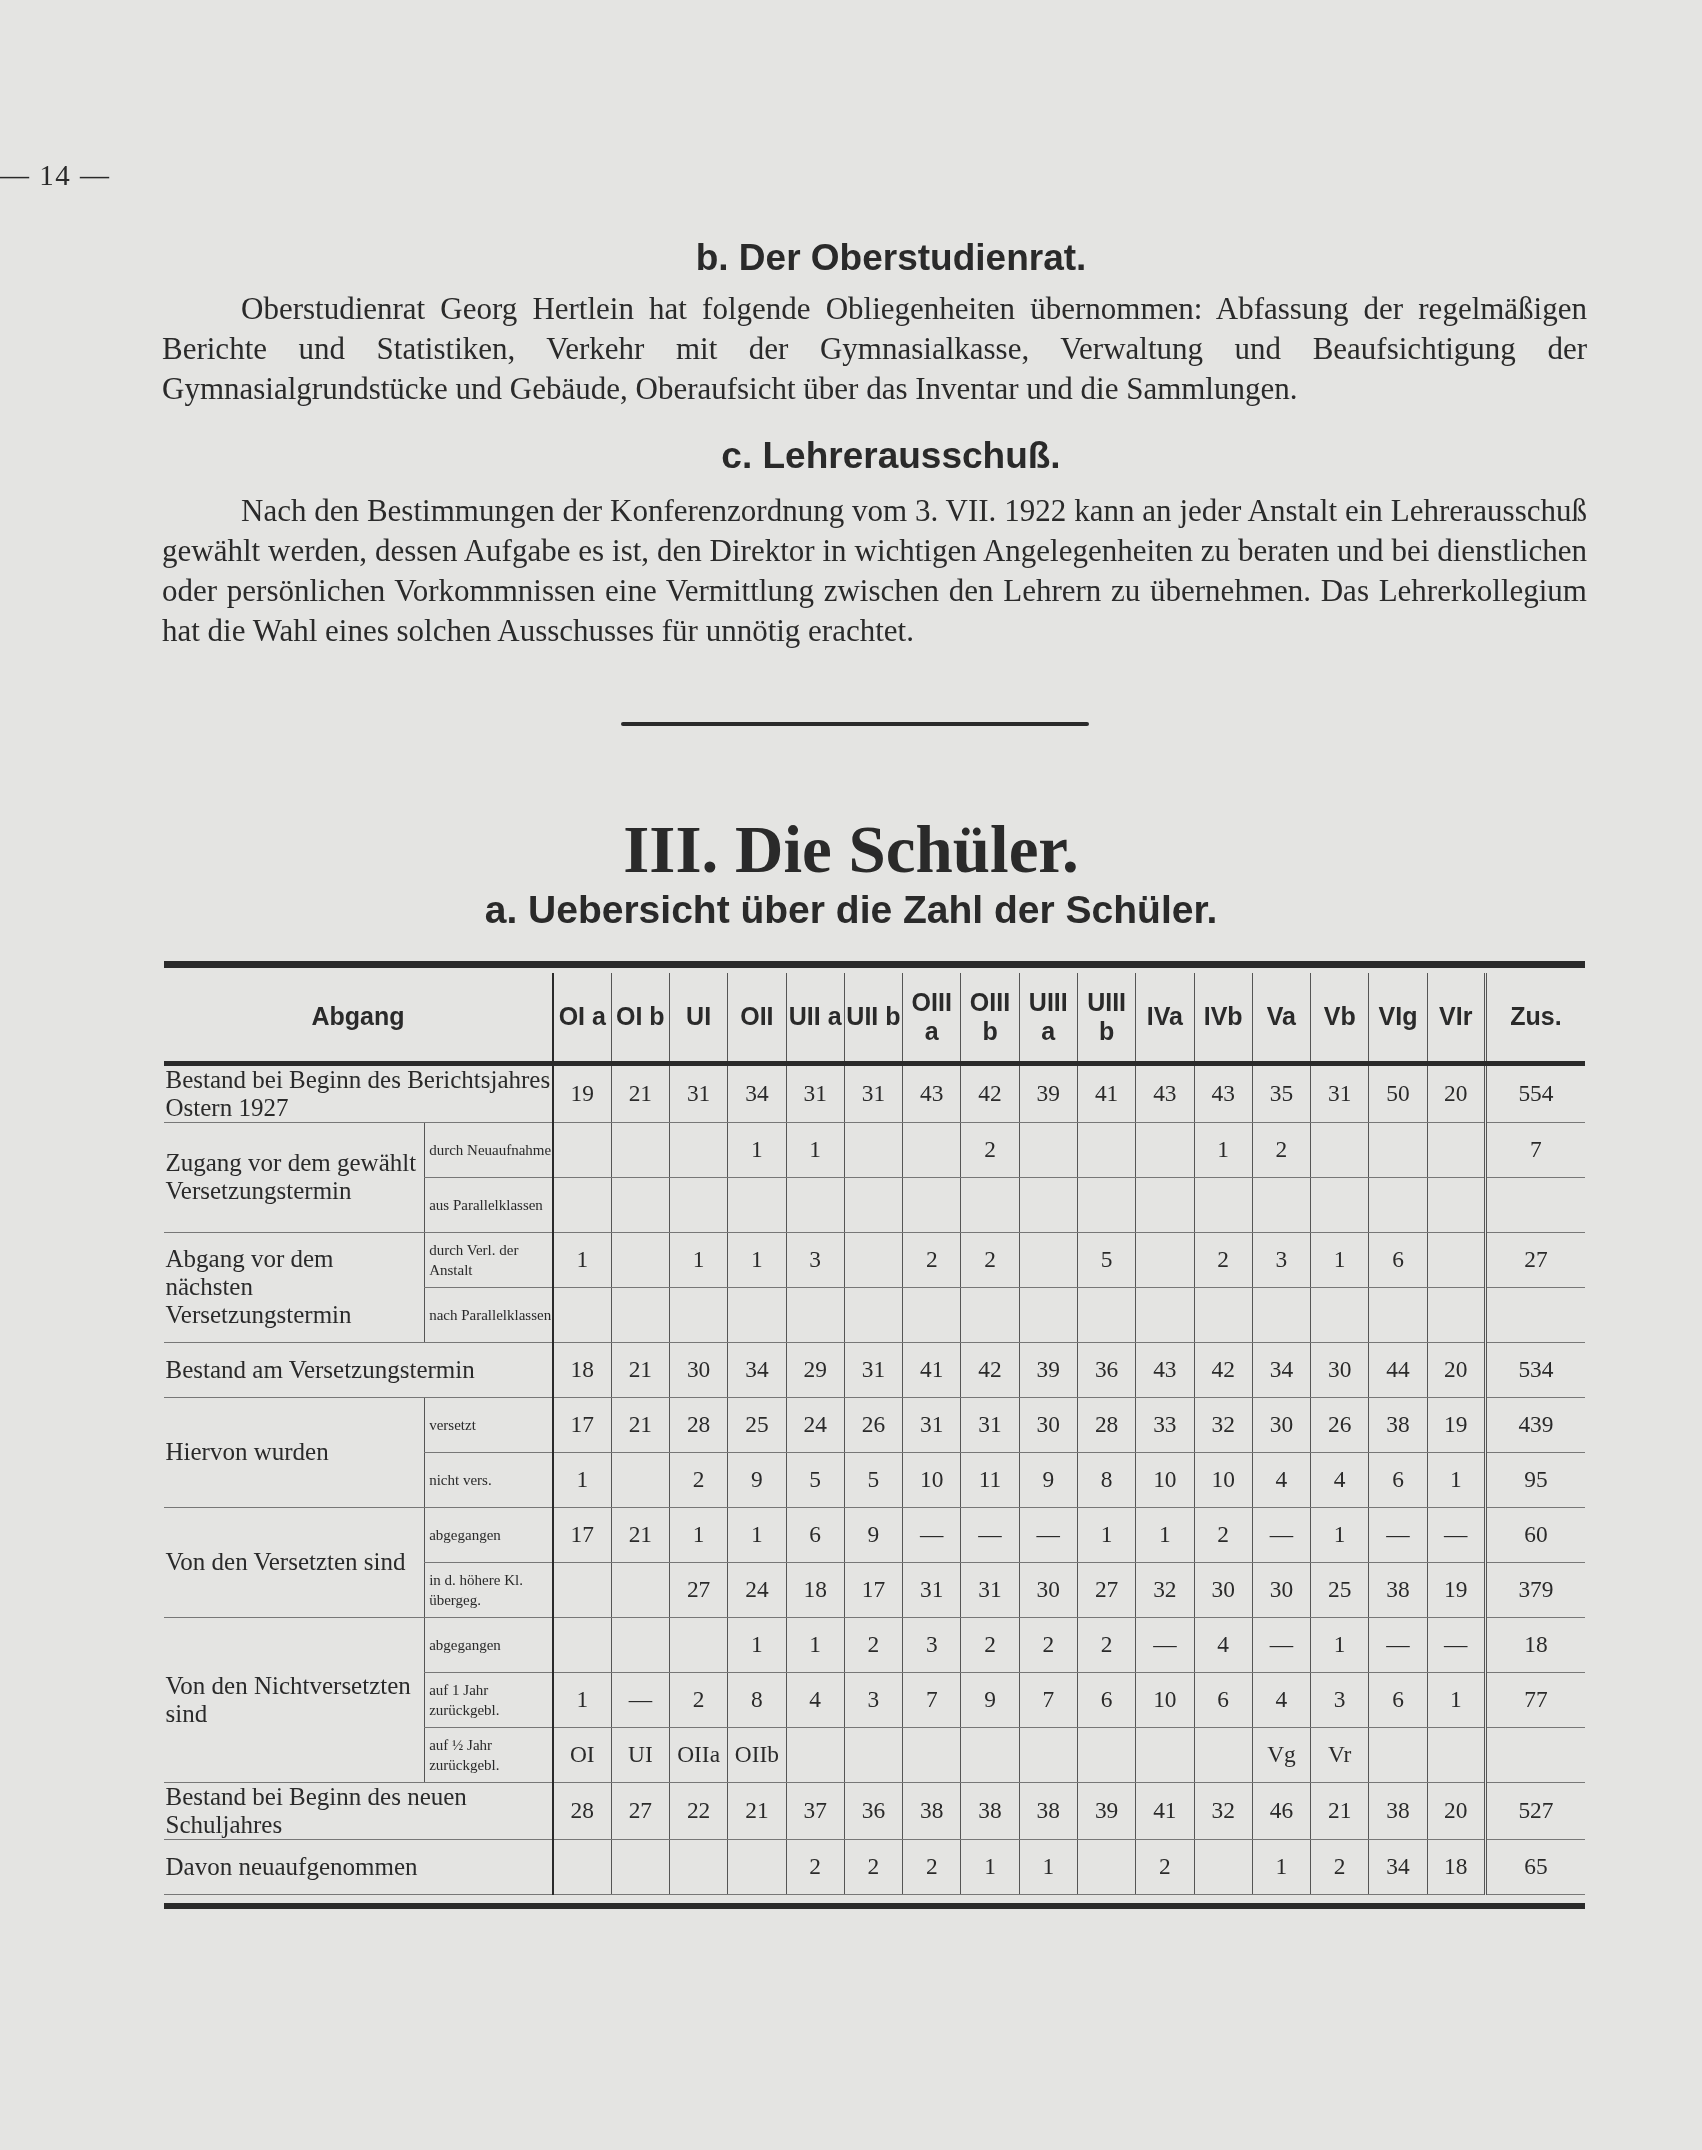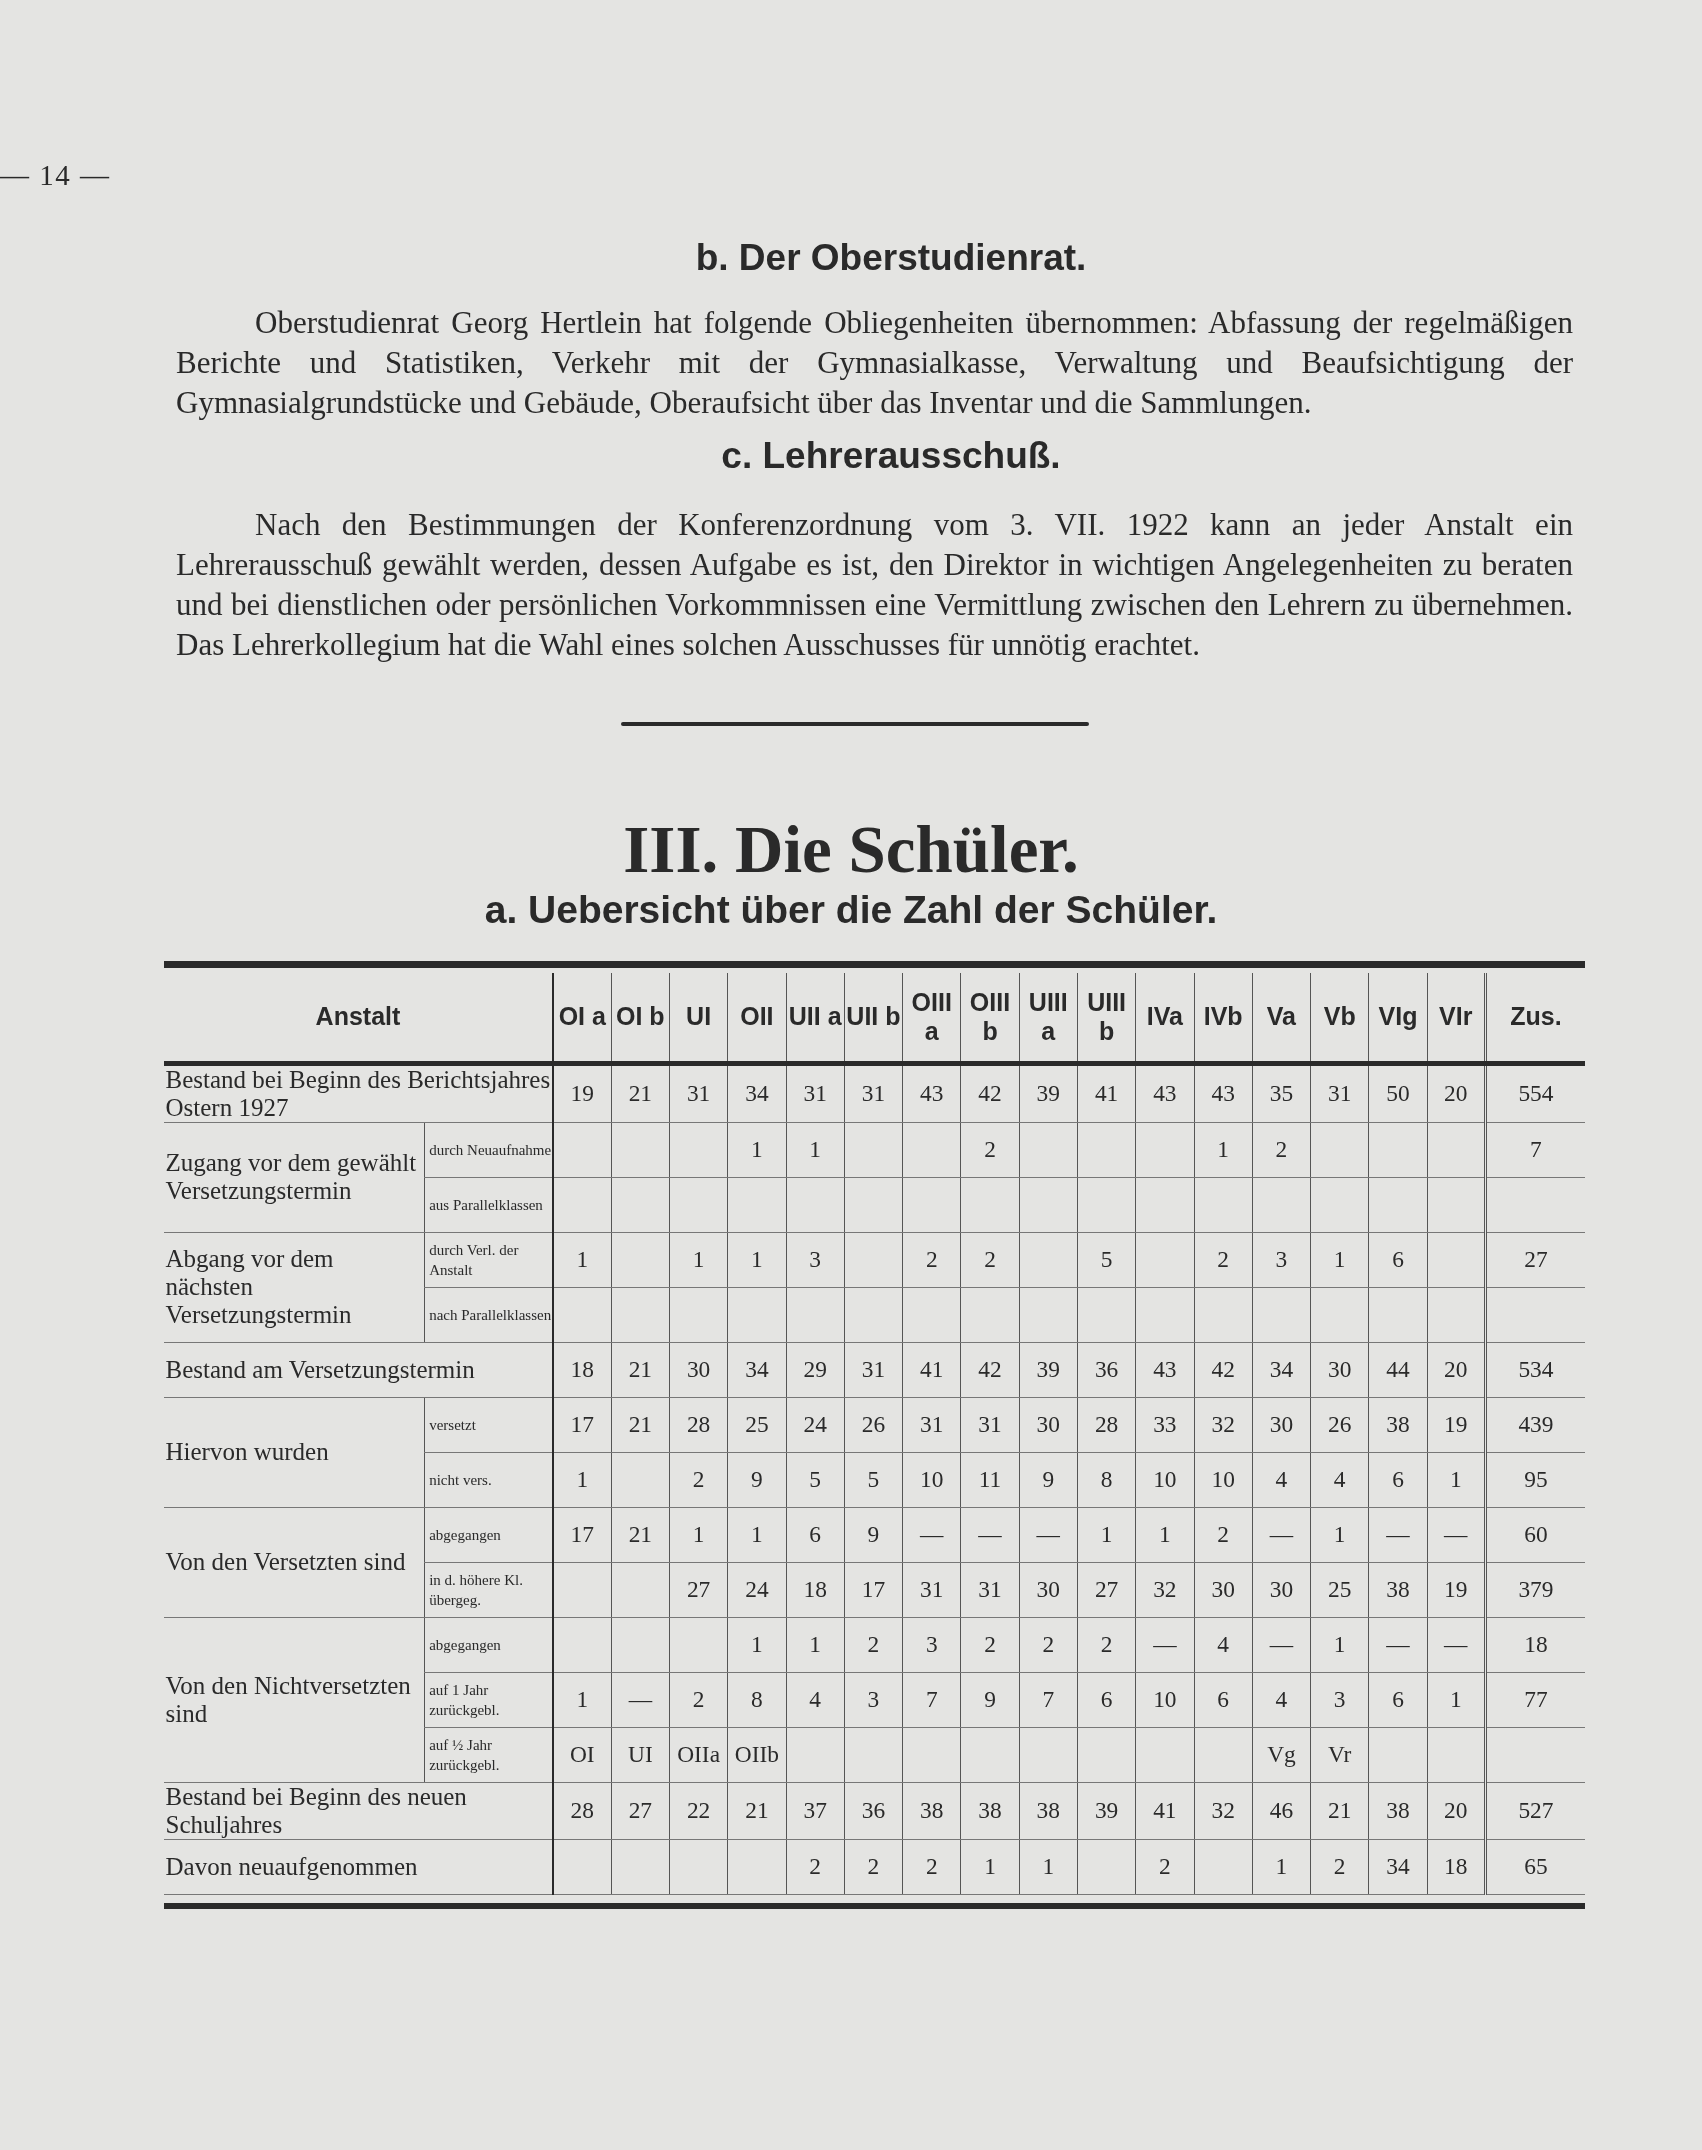--- a/index.html
+++ b/index.html
@@ -2,21 +2,21 @@
 <html style="font-size:11.7px"><head>
 <meta charset="utf-8">
 <style>
   html,body{margin:0;padding:0;}
   body{width:1702px;height:2151px;background:#e4e4e2;position:relative;overflow:hidden;
        font-family:"Liberation Serif","DejaVu Serif",serif;color:#2a2a2a;}
   .page-num{position:absolute;top:159px;left:0;width:1702px;text-align:left;font-size:29px;letter-spacing:1.5px;}
   .h2{position:absolute;left:0;width:1702px;text-align:center;font-weight:bold;font-size:37px;
       font-family:"Liberation Sans","DejaVu Sans",sans-serif;margin-left:40px;}
   .para{position:absolute;left:162px;width:1425px;font-size:31px;line-height:40px;text-align:justify;}
-  .para p{margin:14px;text-indent:79px;}
+  .para p{margin:0;text-indent:79px;}
   .rule{position:absolute;left:621px;width:468px;height:4.4px;top:722px;background:#2a2a2a;border-radius:2.2px;}
   .h1{position:absolute;top:811px;left:0;width:1702px;text-align:center;font-size:67px;font-weight:bold;}
   .h3{position:absolute;top:888px;left:0;width:1702px;text-align:center;font-size:39px;font-weight:bold;
       font-family:"Liberation Sans","DejaVu Sans",sans-serif;}
   .tbl-wrap{position:absolute;left:164px;top:961px;width:1421px;}
   .top-rule{height:7.3px;background:#2a2a2a;margin-bottom:4.4px;}
   .bot-rule{height:5.8px;background:#2a2a2a;margin-top:8.8px;}
   table{border-collapse:collapse;width:100%;table-layout:fixed;font-size:23.4px;}
   th,td{border-left:1.5px solid #555;padding:0;text-align:center;vertical-align:middle;}
   th:first-child,td.lab,td.lab2{border-left:none;}
@@ -51,21 +51,21 @@
   <div class="top-rule"></div>
   <table id="stats">
     <colgroup>
       <col style="width:259px">
         <col style="width:128px">
       <col span="16" style="width:58px">
         <col style="width:99px">
     </colgroup>
     <thead>
       <tr id="hdr">
-        <th colspan="2">Anstalt</th>
+        <th colspan="2">Abgang</th>
       <th class="first-num">OI a</th>
           <th>OI b</th>
           <th>UI</th>
           <th>OII</th>
           <th>UII a</th>
           <th>UII b</th>
           <th>OIII a</th>
           <th>OIII b</th>
           <th>UIII a</th>
           <th>UIII b</th>

